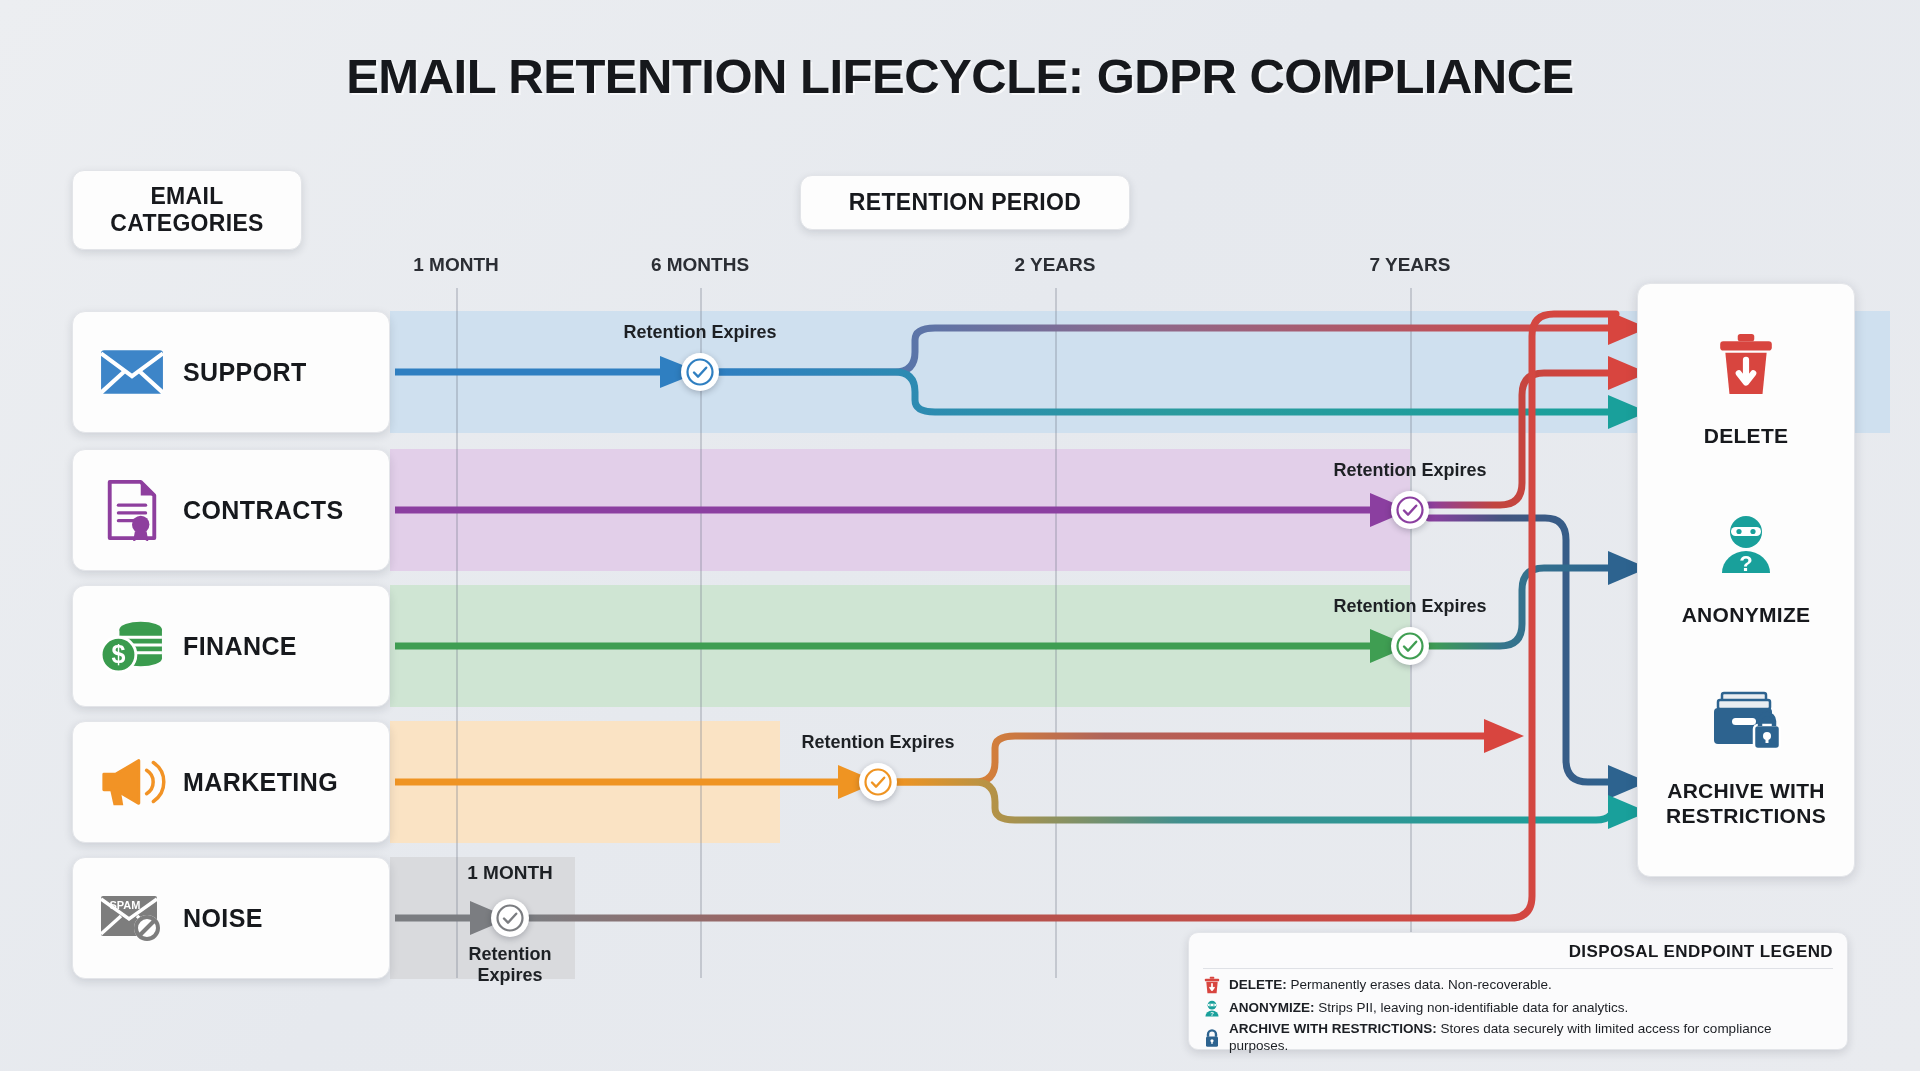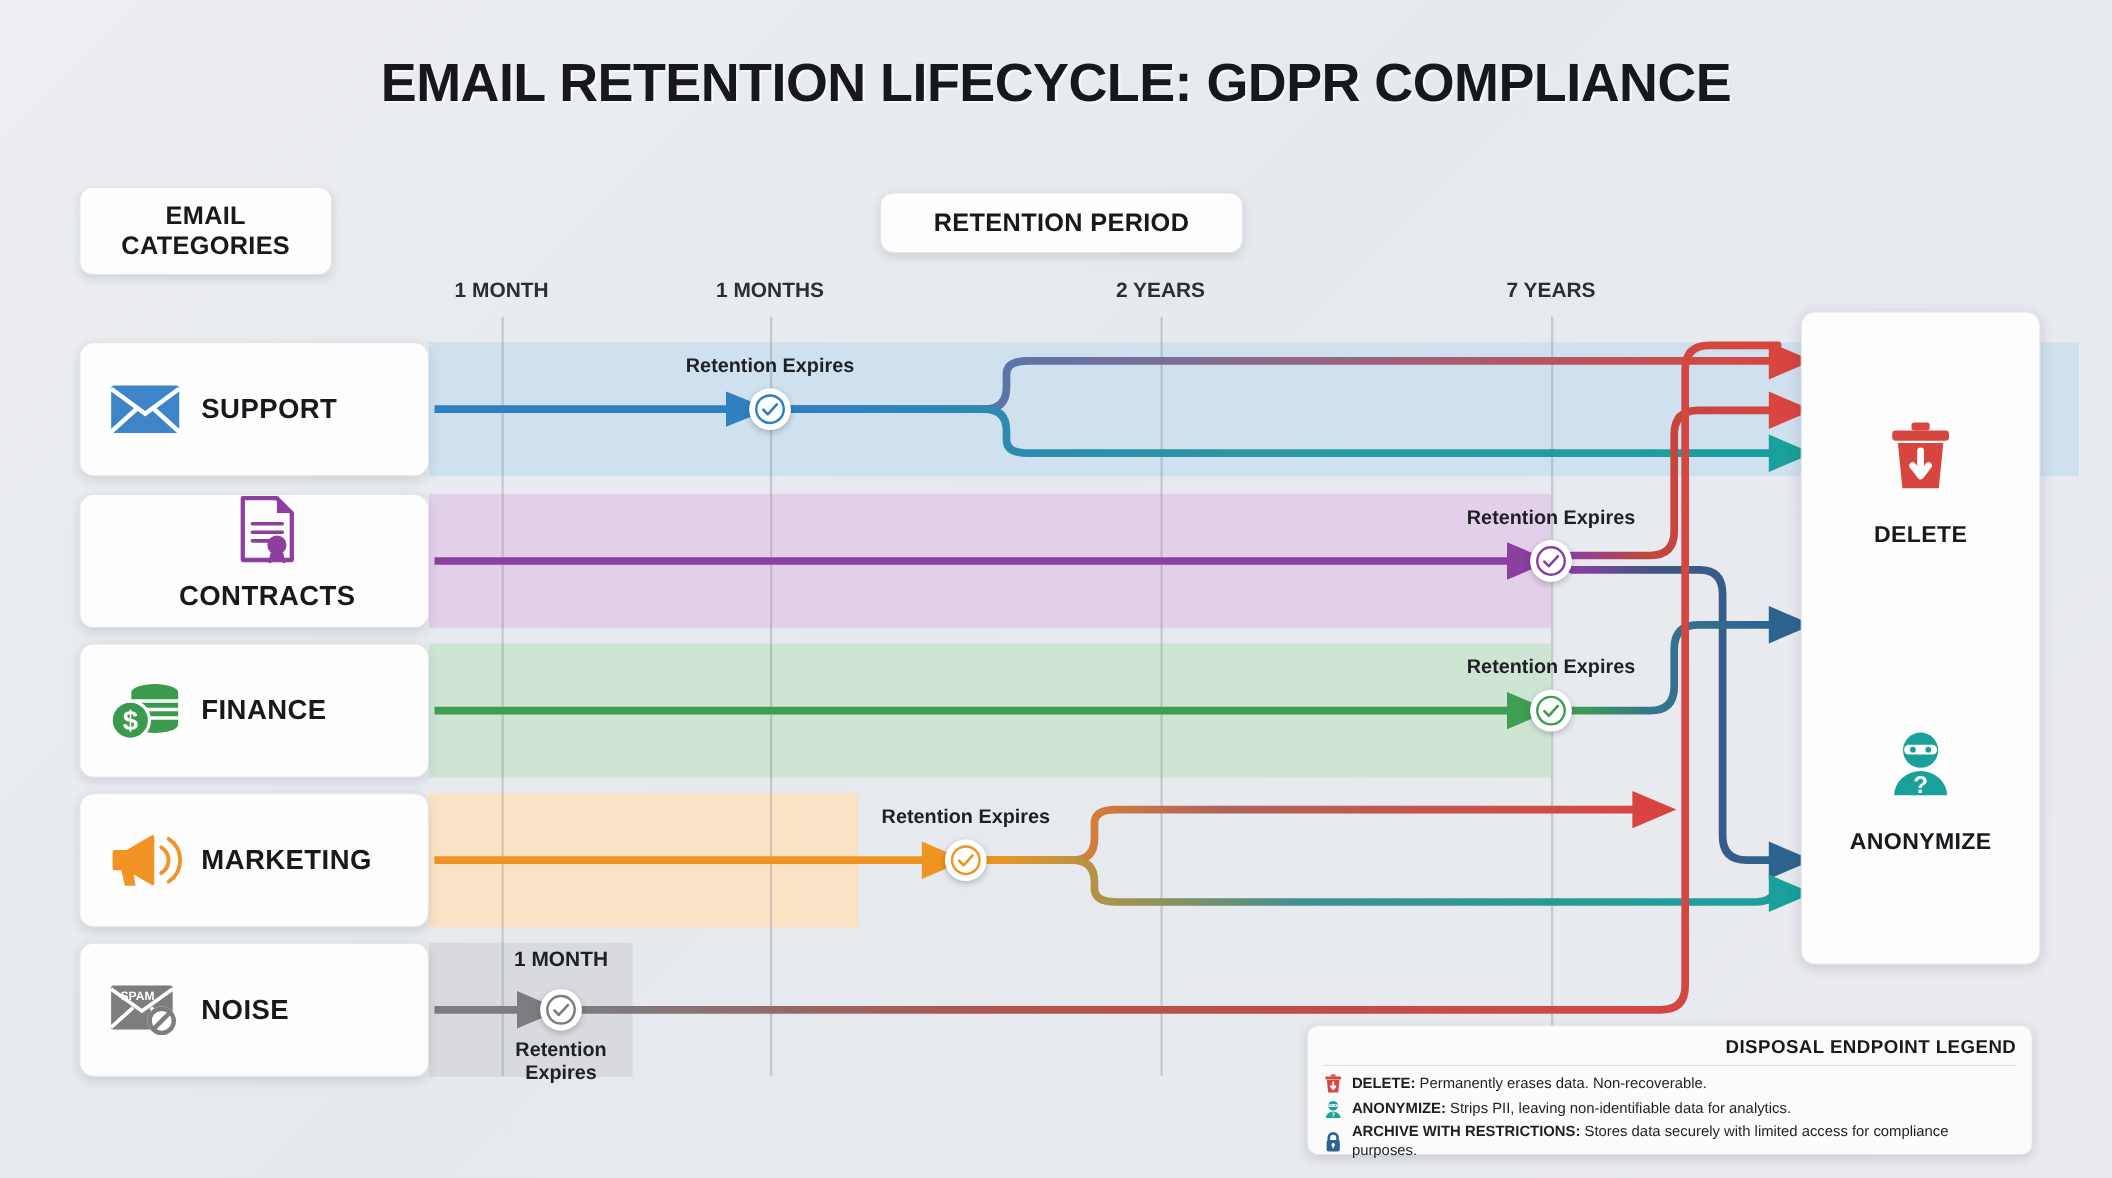--- a/index.html
+++ b/index.html
@@ -141,21 +141,21 @@
       <div class="band" style="top: 857px; width: 185px; height: 122px; background: rgb(217, 218, 221);"></div>
     </div>
   <div id="gridlines">
       <div class="gridline" style="left: 456px;"></div>
       <div class="gridline" style="left: 700px;"></div>
       <div class="gridline" style="left: 1055px;"></div>
       <div class="gridline" style="left: 1410px;"></div>
     </div>
   <div id="ticks">
       <div class="tick-label" style="left: 456px;">1 MONTH</div>
-      <div class="tick-label" style="left: 700px;">1 MONTHS</div>
+      <div class="tick-label" style="left: 700px;">6 MONTHS</div>
       <div class="tick-label" style="left: 1055px;">2 YEARS</div>
       <div class="tick-label" style="left: 1410px;">7 YEARS</div>
     </div>
 
   <svg id="flow" viewBox="0 0 1920 1071">
     <defs>
       <linearGradient id="g-sup-del" x1="0" y1="0" x2="1" y2="0">
         <stop offset="0%" stop-color="#2f7fc1"></stop>
           <stop offset="45%" stop-color="#8a6a8e"></stop>
           <stop offset="100%" stop-color="#d8453f"></stop>
@@ -289,21 +289,21 @@
       <div class="cat-card" style="top: 311px;">
         <span class="cat-icon">
           <svg viewBox="0 0 64 48" width="66" height="50">
             <rect x="2" y="3" width="60" height="42" rx="3" fill="#3d85c8"></rect>
             <path d="M2 6 L32 28 L62 6" fill="none" stroke="#fff" stroke-width="4"></path>
             <path d="M2 44 L24 24 M62 44 L40 24" stroke="#fff" stroke-width="4" fill="none"></path>
           </svg>
         </span>
         <span class="cat-label">SUPPORT</span>
       </div>
-      <div class="cat-card" style="top: 449px; flex-direction: column;">
+      <div class="cat-card" style="top: 449px;">
         <span class="cat-icon">
           <svg viewBox="0 0 56 64" width="56" height="62">
             <path d="M5 3 h32 l14 14 v44 h-46 z" fill="none" stroke="#8e3f9e" stroke-width="4" stroke-linejoin="round"></path>
             <path d="M37 3 v14 h14" fill="#8e3f9e"></path>
             <g stroke="#8e3f9e" stroke-width="3.4" stroke-linecap="round">
               <line x1="14" y1="27" x2="42" y2="27"></line>
               <line x1="14" y1="35" x2="42" y2="35"></line>
               <line x1="14" y1="43" x2="32" y2="43"></line>
             </g>
             <circle cx="37" cy="47" r="9" fill="#8e3f9e"></circle>
@@ -371,20 +371,33 @@
       <div class="endpoint">
         <div><svg viewBox="0 0 58 62" width="58" height="62">
             <circle cx="29" cy="19" r="16" fill="#19a09b"></circle>
             <rect x="14" y="14" width="30" height="9" rx="4.5" fill="#fff"></rect>
             <circle cx="22" cy="18.5" r="2.6" fill="#19a09b"></circle>
             <circle cx="36" cy="18.5" r="2.6" fill="#19a09b"></circle>
             <path d="M5 60 a24 22 0 0 1 48 0 z" fill="#19a09b"></path>
             <text x="29" y="58" font-size="22" font-weight="bold" fill="#fff" text-anchor="middle" font-family="'Liberation Sans',sans-serif">?</text>
           </svg></div>
         <div class="endpoint-label">ANONYMIZE</div>
+      </div>
+      <div class="endpoint">
+        <div><svg viewBox="0 0 72 60" width="72" height="60">
+            <rect x="12" y="2" width="44" height="8" rx="2" fill="#e9edf1" stroke="#2d638f" stroke-width="2.5"></rect>
+            <rect x="8" y="9" width="52" height="9" rx="2" fill="#e9edf1" stroke="#2d638f" stroke-width="2.5"></rect>
+            <rect x="4" y="17" width="58" height="36" rx="4" fill="#2d638f"></rect>
+            <rect x="22" y="27" width="24" height="7" rx="3.5" fill="#fff"></rect>
+            <rect x="44" y="34" width="26" height="24" rx="4" fill="#2d638f" stroke="#fff" stroke-width="2.5"></rect>
+            <path d="M50 35 v-5 a7 7 0 0 1 14 0 v5" fill="none" stroke="#2d638f" stroke-width="4.5"></path>
+            <circle cx="57" cy="45" r="4" fill="#fff"></circle>
+            <rect x="55.5" y="45" width="3" height="7" fill="#fff"></rect>
+          </svg></div>
+        <div class="endpoint-label"><span>ARCHIVE WITH</span><br><span>RESTRICTIONS</span></div>
       </div>
     </div>
 
   <div id="legend">
     <div id="legend-title">DISPOSAL ENDPOINT LEGEND</div>
     <div id="legend-rows">
         <div class="legend-row">
           <span class="legend-ico">
             <svg viewBox="0 0 56 62" width="16" height="18">
               <rect x="20" y="2" width="16" height="7" rx="2.5" fill="#d8453f"></rect>

